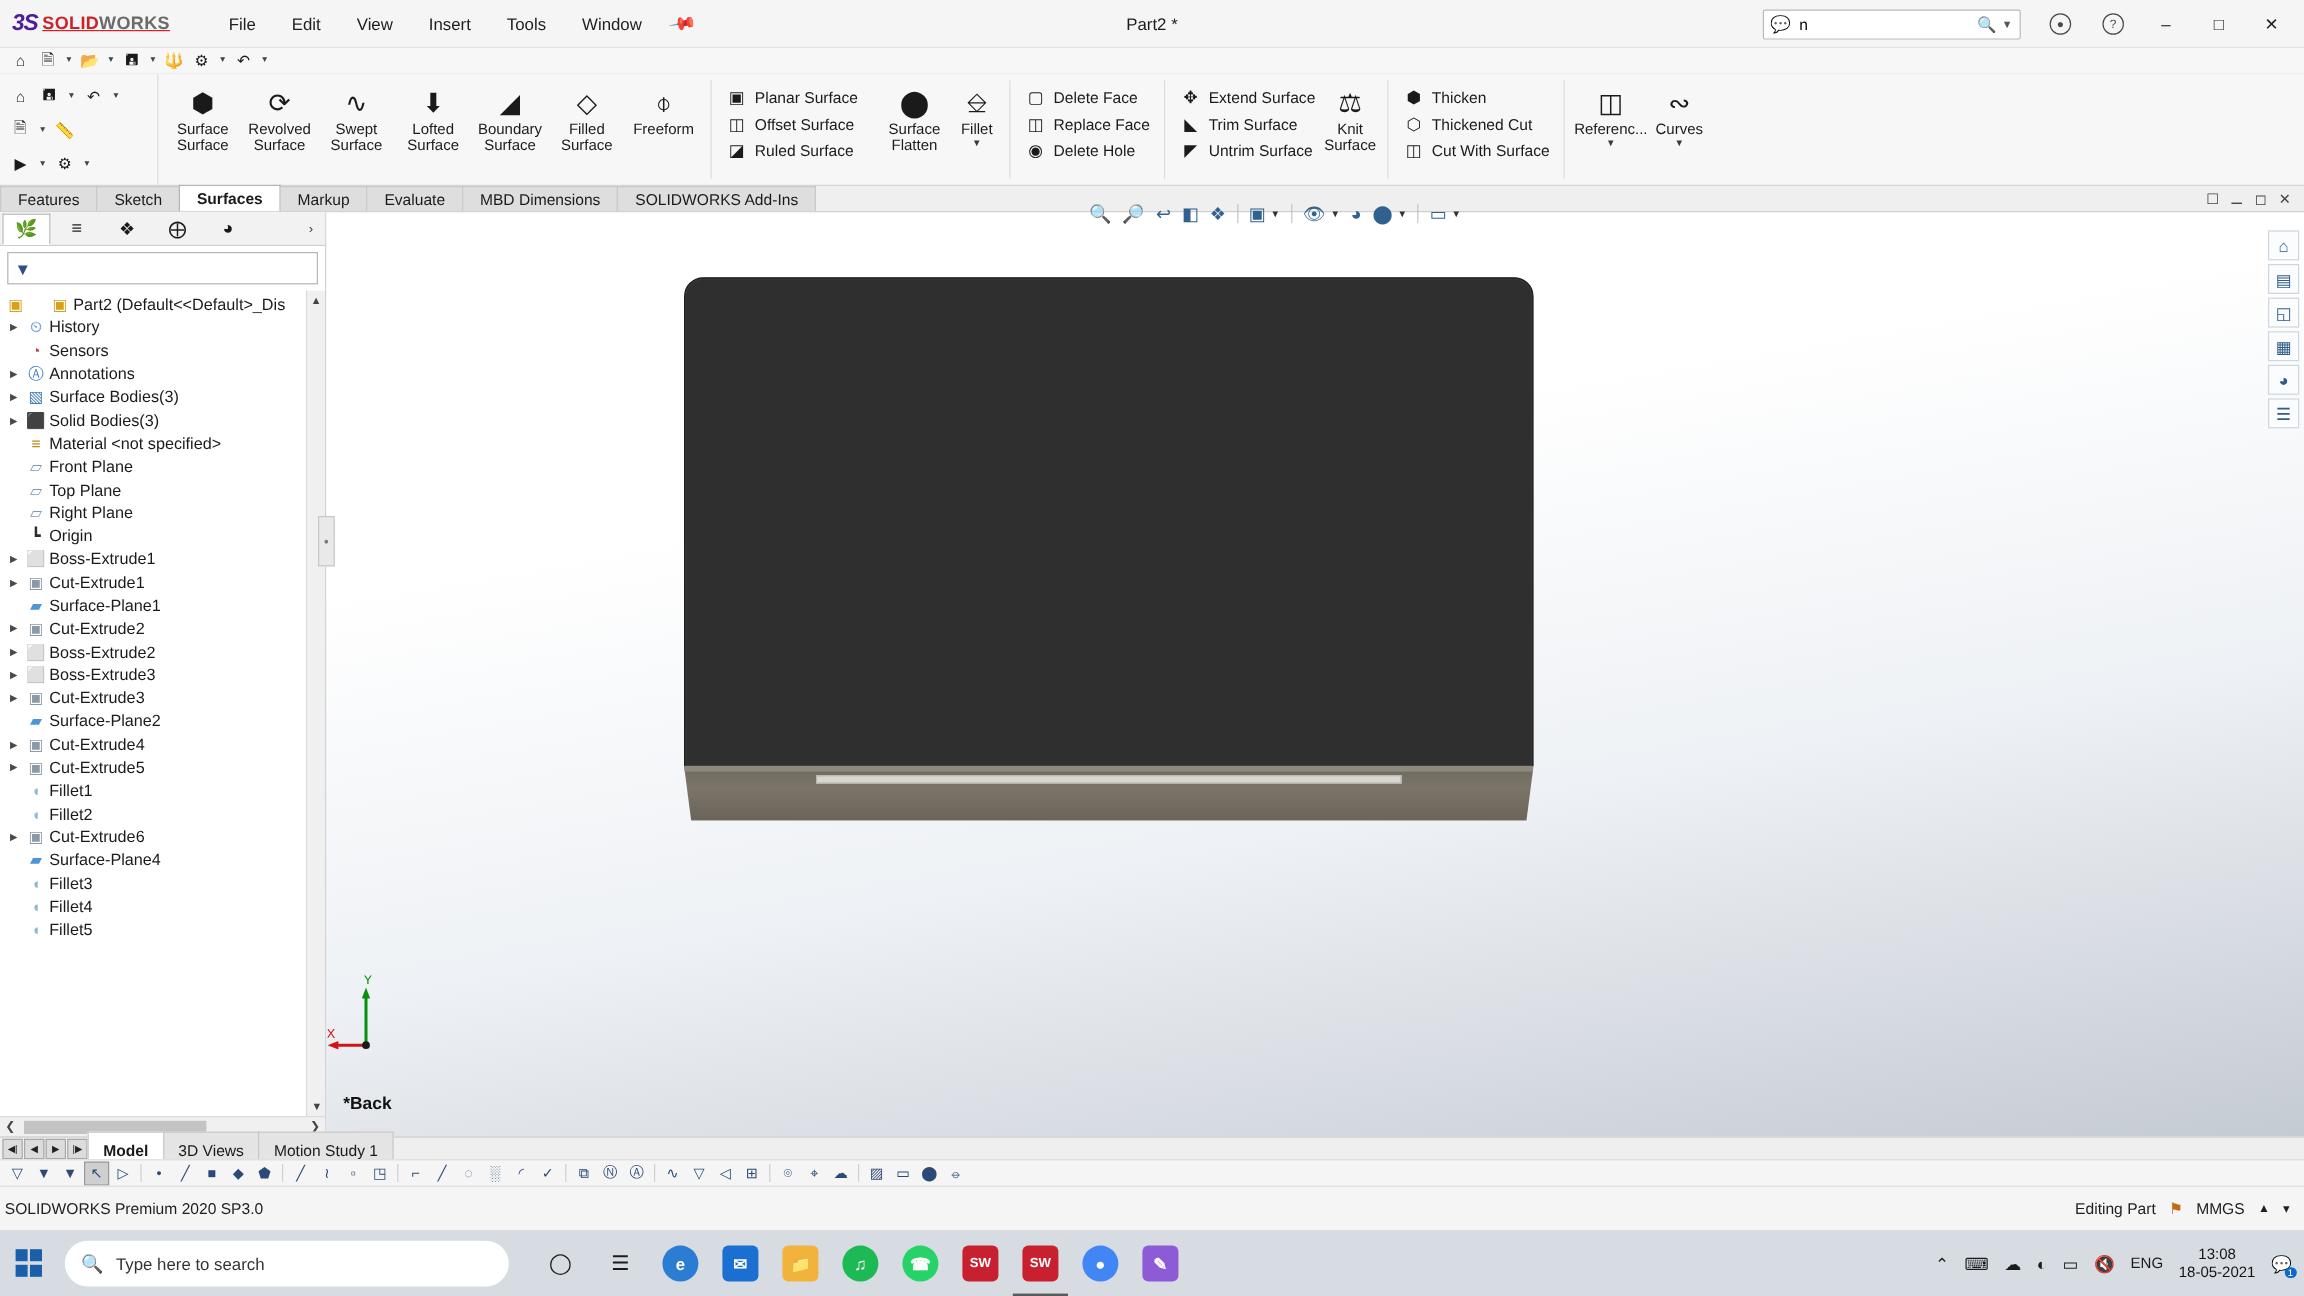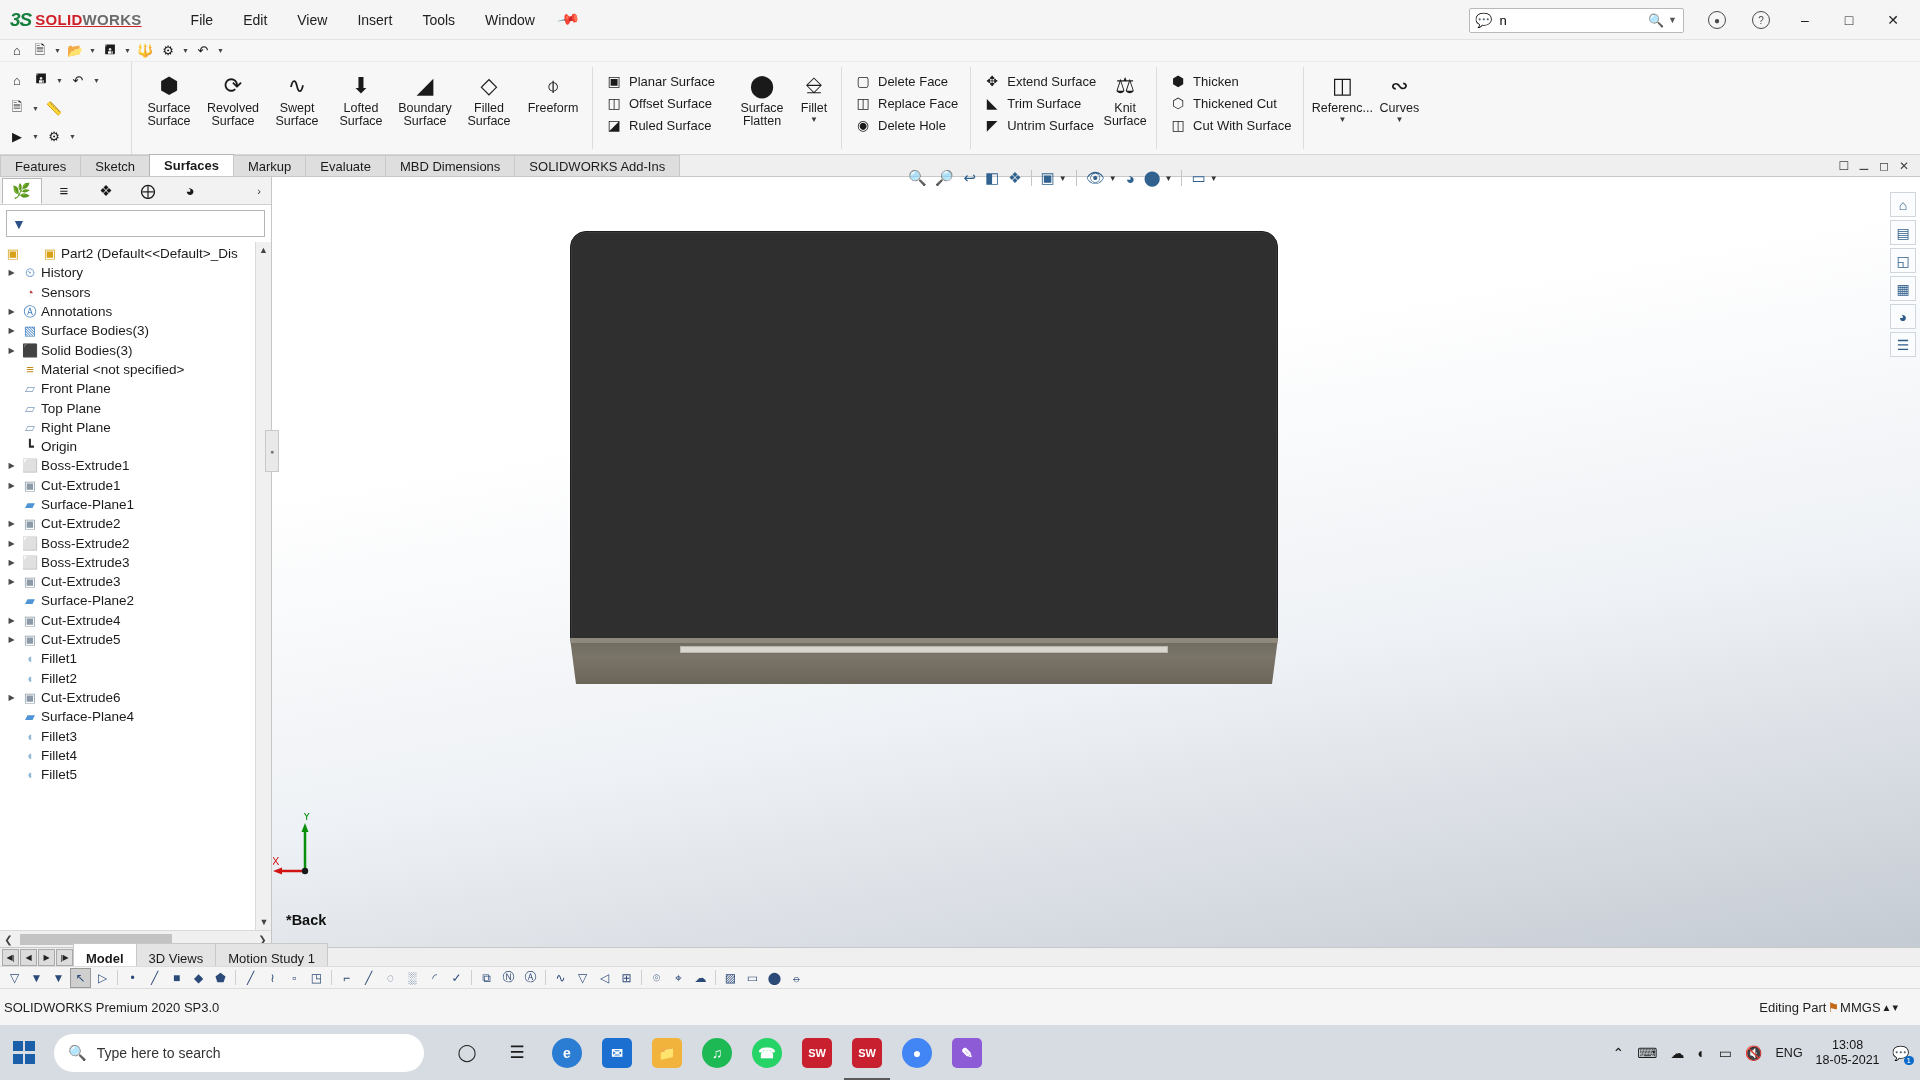--- a/index.html
+++ b/index.html
@@ -15,21 +15,21 @@
   .app { position: relative; width: 1920px; height: 1080px; }
 
   
   .titlebar {
     position: absolute; top: 0; left: 0; width: 1920px; height: 40px;
     background: #f5f5f5; border-bottom: 1px solid #e2e2e2;
     display: flex; align-items: center;
   }
   .sw-logo { margin-left: 10px; display: flex; align-items: center; gap: 4px; }
   .sw-logo .mark {
-    font-weight: bold; font-size: 19px; color: #15803d;
+    font-weight: bold; font-size: 19px; color: #4c1d95;
     font-style: italic; letter-spacing: -1px;
   }
   .sw-logo .name { font-weight: bold; font-size: 15px; color: #d02028; letter-spacing: .3px; text-decoration: underline;}
   .sw-logo .name i { font-style: normal; font-weight: bold; color: #6b6b6b; }
   .menubar { display: flex; align-items: center; margin-left: 36px; gap: 4px; }
   .menubar .mi {
     padding: 4px 13px; font-size: 14px; color: #202020; cursor: default;
   }
   .pin-icon { margin-left: 8px; color: #9a9a9a; font-size: 15px; transform: rotate(35deg); }
   .title-center {
@@ -236,21 +236,21 @@
   .bt.sel { background: #cfcfcf; border: 1px solid #9a9a9a; }
   .btsep { width: 1px; height: 15px; background: #cfcfcf; margin: 0 3px; }
 
   
   .statusbar {
     position: absolute; left: 0; right: 0; bottom: 55px; height: 37px;
     background: #f5f5f5; border-top: 1px solid #dcdcdc;
     display: flex; align-items: center; font-size: 13px; color: #1f1f1f;
   }
   .statusbar .sbleft { padding-left: 4px; }
-  .statusbar .sbright { margin-left: auto; display: flex; align-items: center; gap: 1px; padding-right: 22px; }
+  .statusbar .sbright { margin-left: auto; display: flex; align-items: center; gap: 11px; padding-right: 12px; }
 
   
   .taskbar {
     position: absolute; left: 0; right: 0; bottom: 0; height: 55px;
     background: #d6dce2; display: flex; align-items: center;
   }
   .startbtn {
     width: 48px; height: 55px; display: flex; align-items: center; justify-content: center;
   }
   .win-logo { display: grid; grid-template-columns: 10px 10px; grid-template-rows: 10px 10px; gap: 2.5px; }
@@ -287,20 +287,21 @@
     </div>
     <div class="menubar">
       <div class="mi">File</div>
       <div class="mi">Edit</div>
       <div class="mi">View</div>
       <div class="mi">Insert</div>
       <div class="mi">Tools</div>
       <div class="mi">Window</div>
       <div class="pin-icon">📌</div>
     </div>
+    <div class="title-center">Part2 *</div>
     <div class="title-right">
       <div class="searchbox">
         <span class="chat">💬</span>
         <input id="swsearch" placeholder="Search SOLIDWORKS" value="n" style="">
         <span class="mag">🔍</span>
         <span class="cv">▼</span>
       </div>
       <div class="winbtn">
           <span class="circ-icon">●</span>
         </div>

